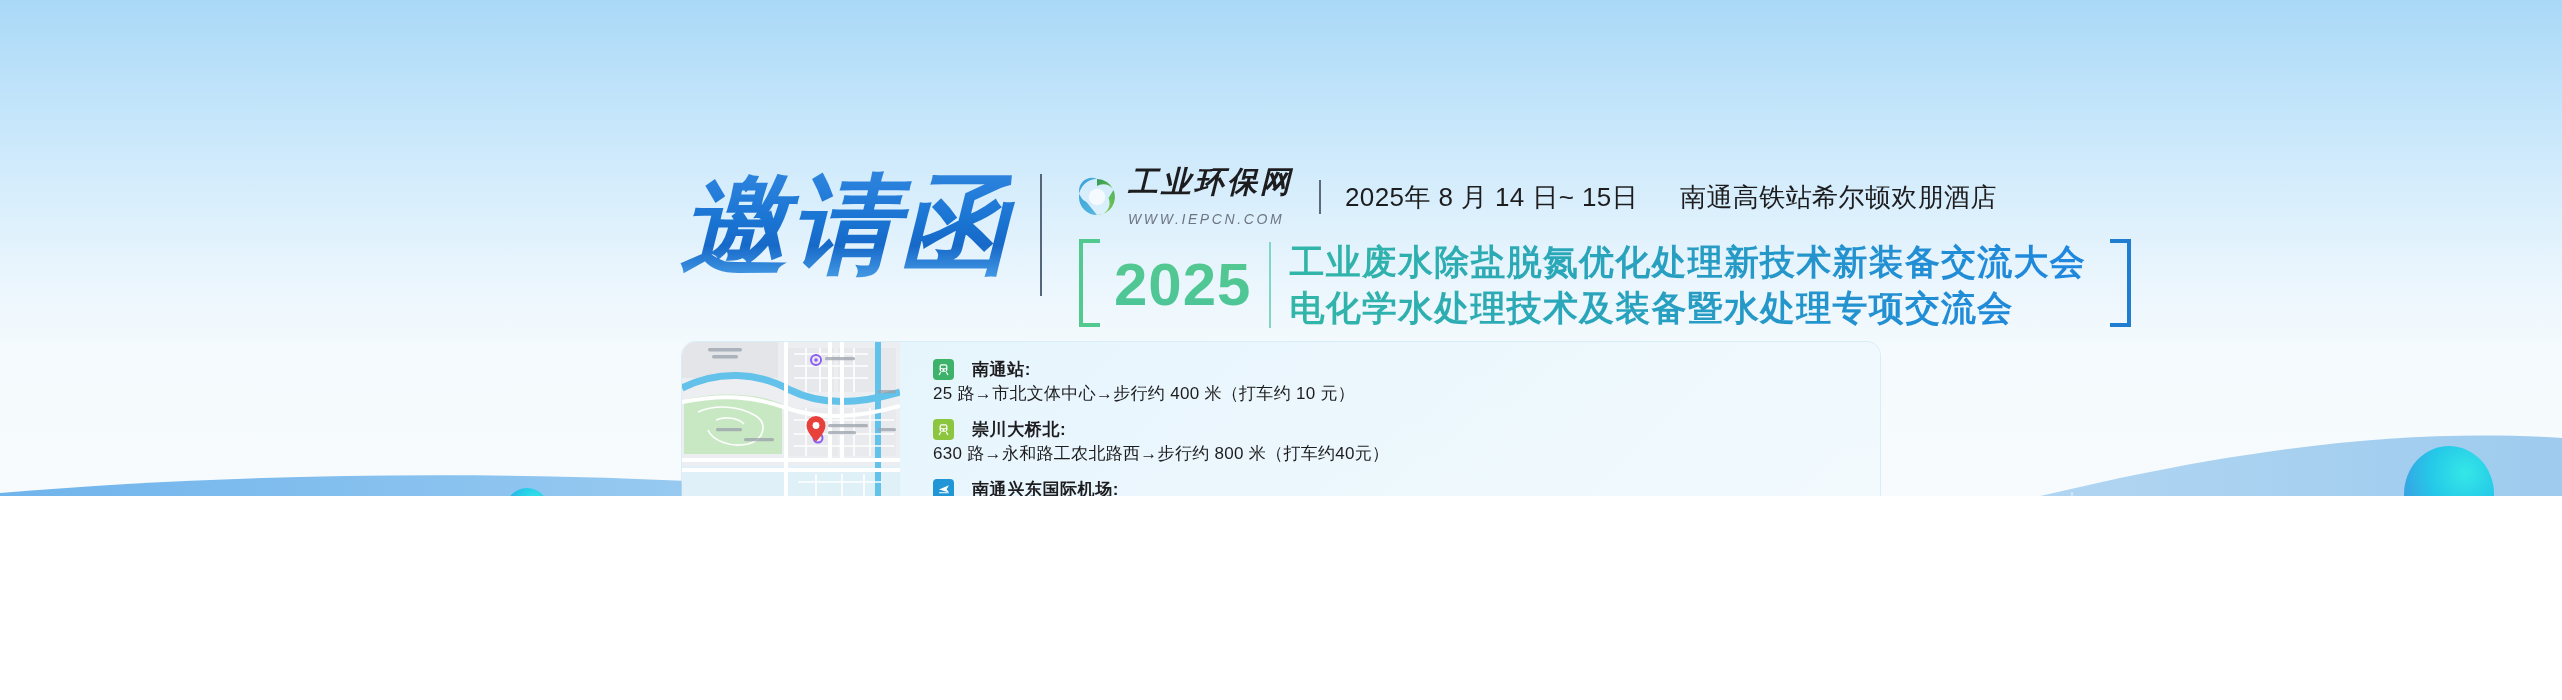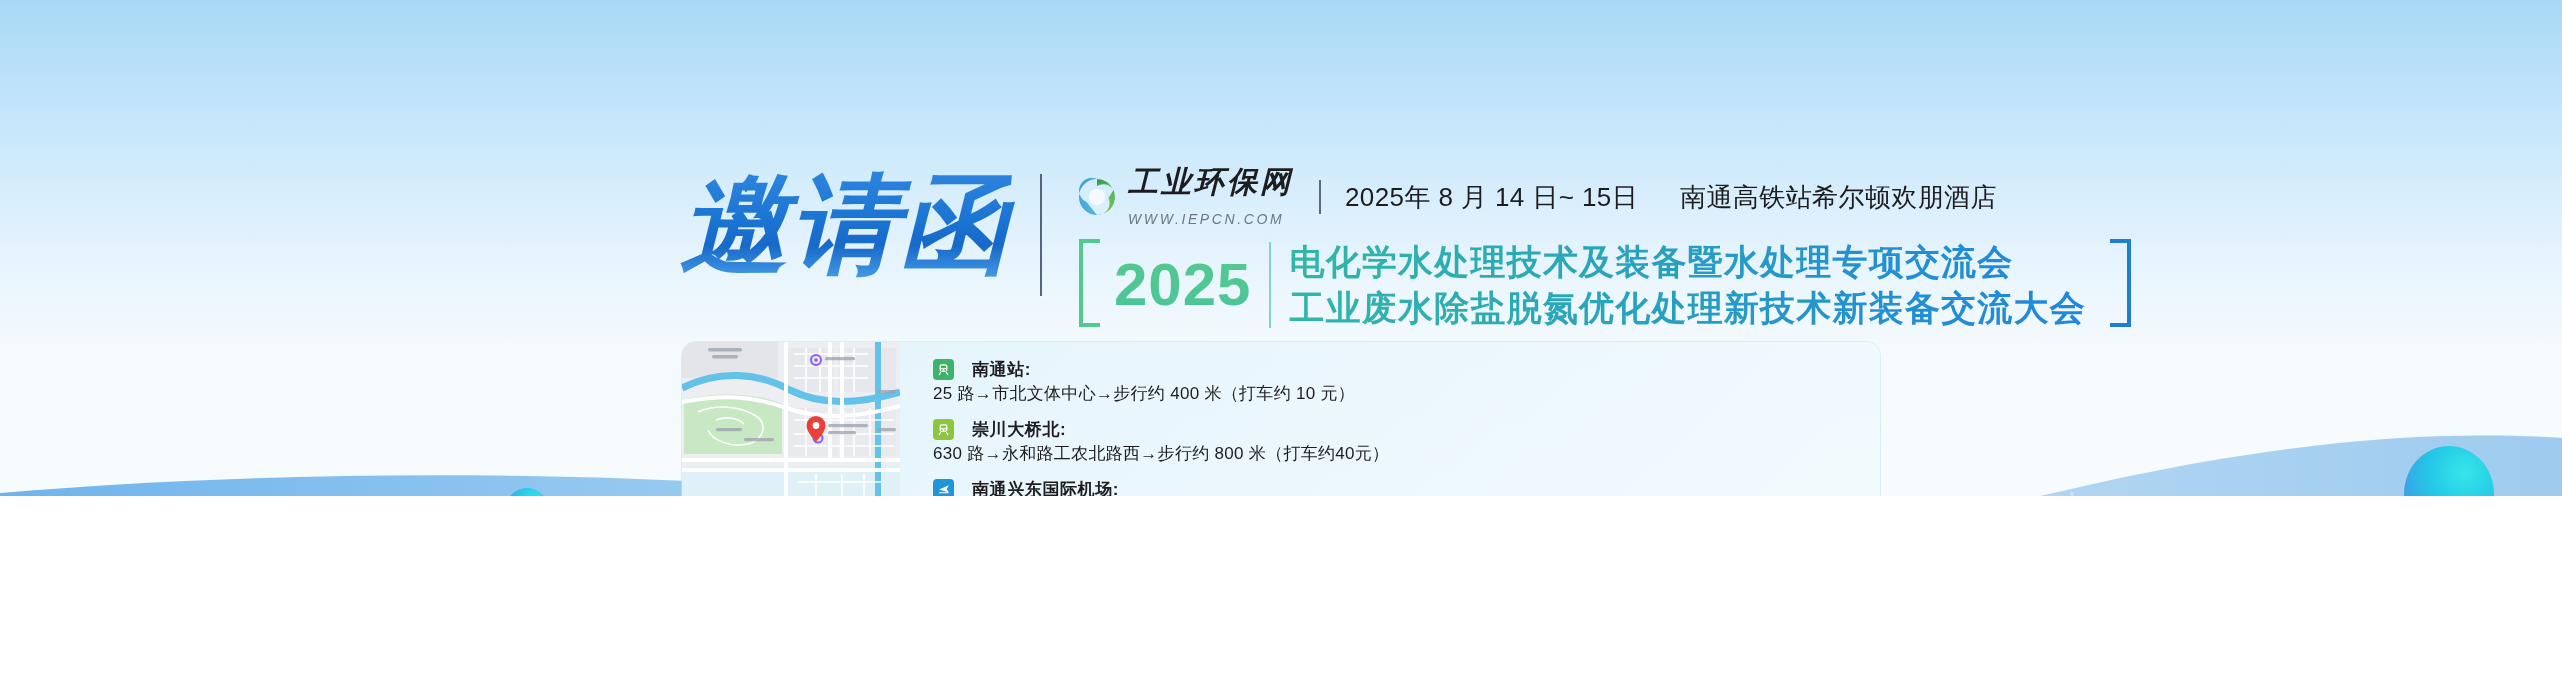--- a/index.html
+++ b/index.html
@@ -471,22 +471,22 @@
           <svg width="26" height="90" viewBox="0 0 26 90" xmlns="http://www.w3.org/2000/svg">
             <path d="M24,3 L5,3 L5,87 L24,87" fill="none" stroke="#52c98f" stroke-width="4"></path>
           </svg>
         </span>
 
         <span class="year">2025</span>
 
         <span class="year-sep"></span>
 
         <span class="conf-titles">
+          <span class="conf-line">工业废水除盐脱氮优化处理新技术新装备交流大会</span>
           <span class="conf-line">电化学水处理技术及装备暨水处理专项交流会</span>
-          <span class="conf-line">工业废水除盐脱氮优化处理新技术新装备交流大会</span>
         </span>
 
         <span class="bracket-right">
           <svg width="26" height="90" viewBox="0 0 26 90" xmlns="http://www.w3.org/2000/svg">
             <path d="M2,3 L21,3 L21,87 L2,87" fill="none" stroke="#1f7ed0" stroke-width="4"></path>
           </svg>
         </span>
       </div>
     </div>
   </div>

